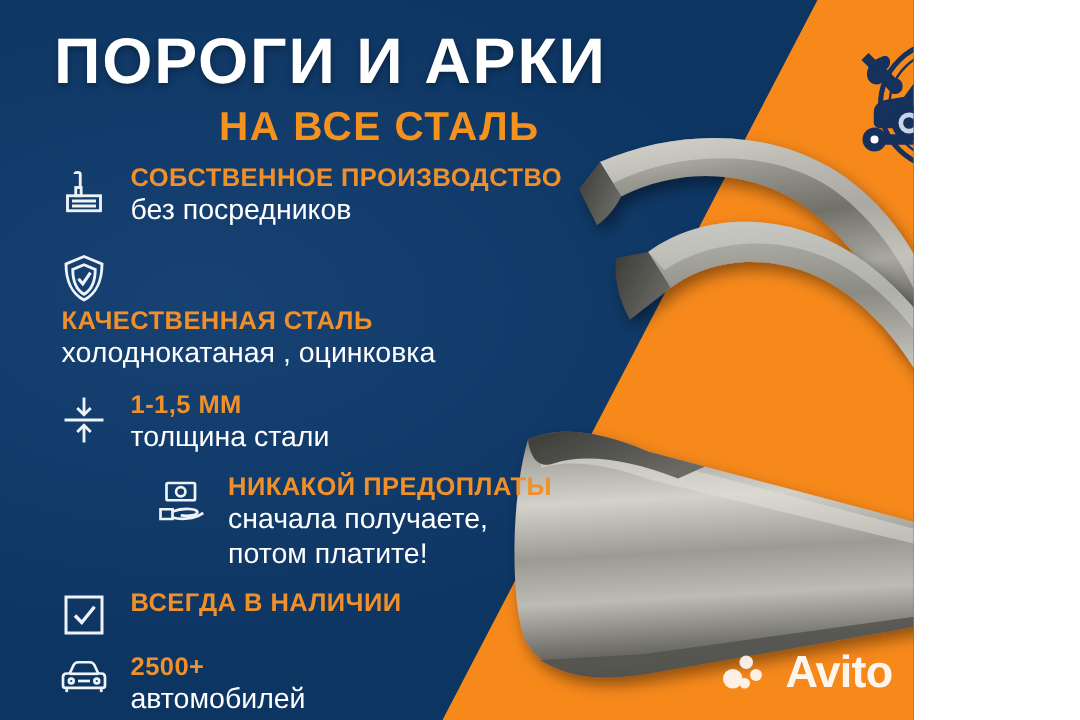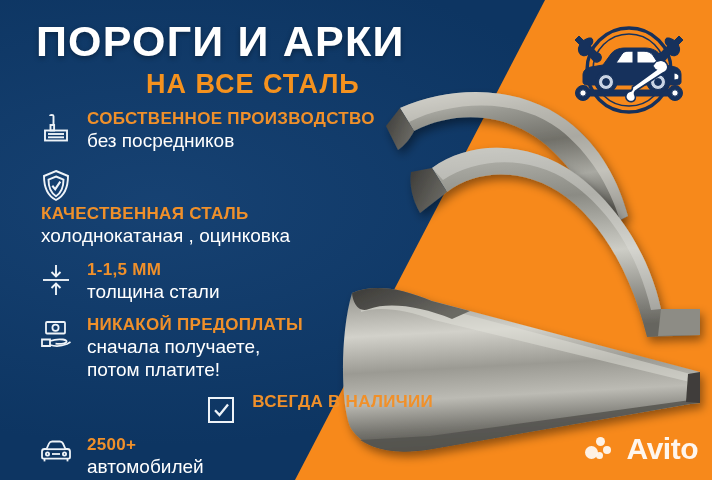--- a/index.html
+++ b/index.html
@@ -2,21 +2,21 @@
 <html><head>
 <meta charset="utf-8">
 <style>
   html, body {
     margin: 0;
     padding: 0;
     background: #ffffff;
   }
   #ad-banner {
     position: relative;
-    width: 712px;
+    width: 609px;
     height: 480px;
     overflow: hidden;
     background: #0d3562;
     font-family: "Liberation Sans", sans-serif;
     user-select: none;
   }
 
   
   .bg-navy {
     position: absolute;
@@ -95,22 +95,22 @@
   .feature-sub {
     font-size: 19px;
     font-weight: normal;
     color: #ffffff;
     line-height: 23px;
     white-space: nowrap;
   }
   .f-gap-1 { margin-bottom: 13px; }
   .f-gap-2 { margin-bottom: 12px; flex-direction: column; }
   .f-gap-3 { margin-bottom: 11px; }
-  .f-gap-4 { margin-bottom: 10px; }
-  .f-gap-5 { margin-bottom: 9px; justify-content: flex-end; }
+  .f-gap-4 { margin-bottom: 10px; justify-content: center; }
+  .f-gap-5 { margin-bottom: 9px; }
   .parts-layer { position:absolute; inset:0; z-index:4; }
 
   
   .logo {
     position: absolute;
     left: 553px;
     top: 18px;
     width: 152px;
     height: 104px;
     z-index: 8;

